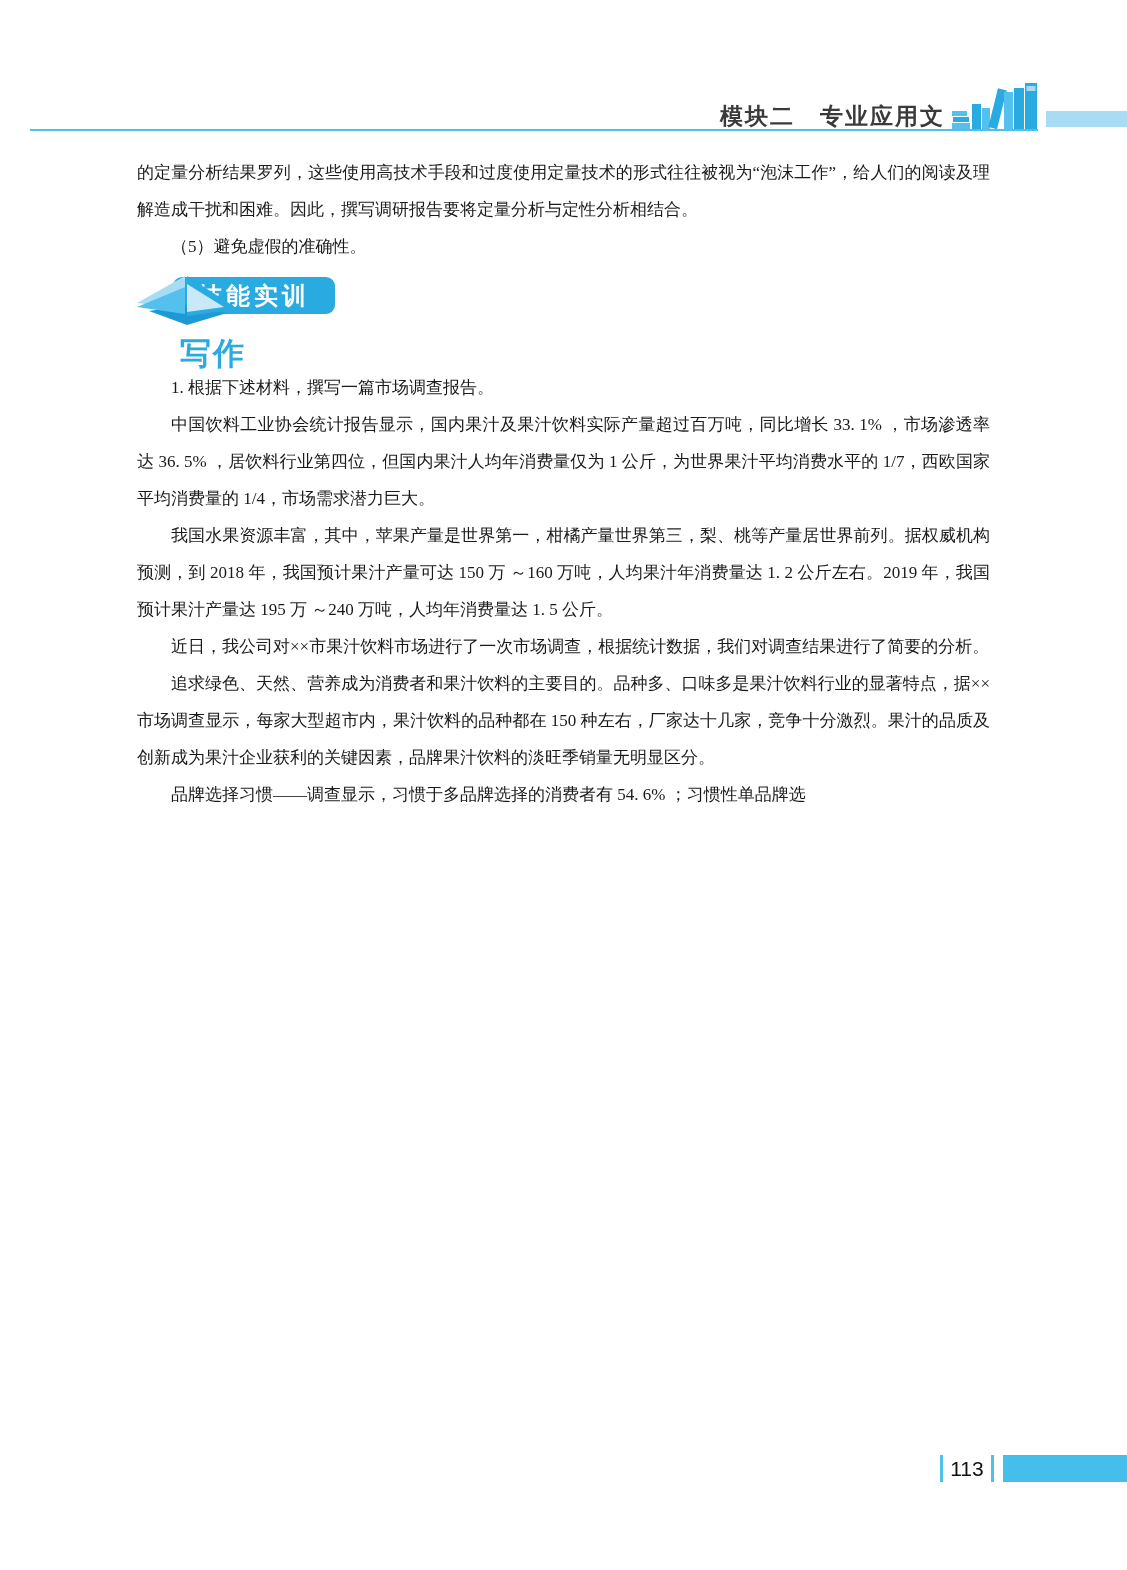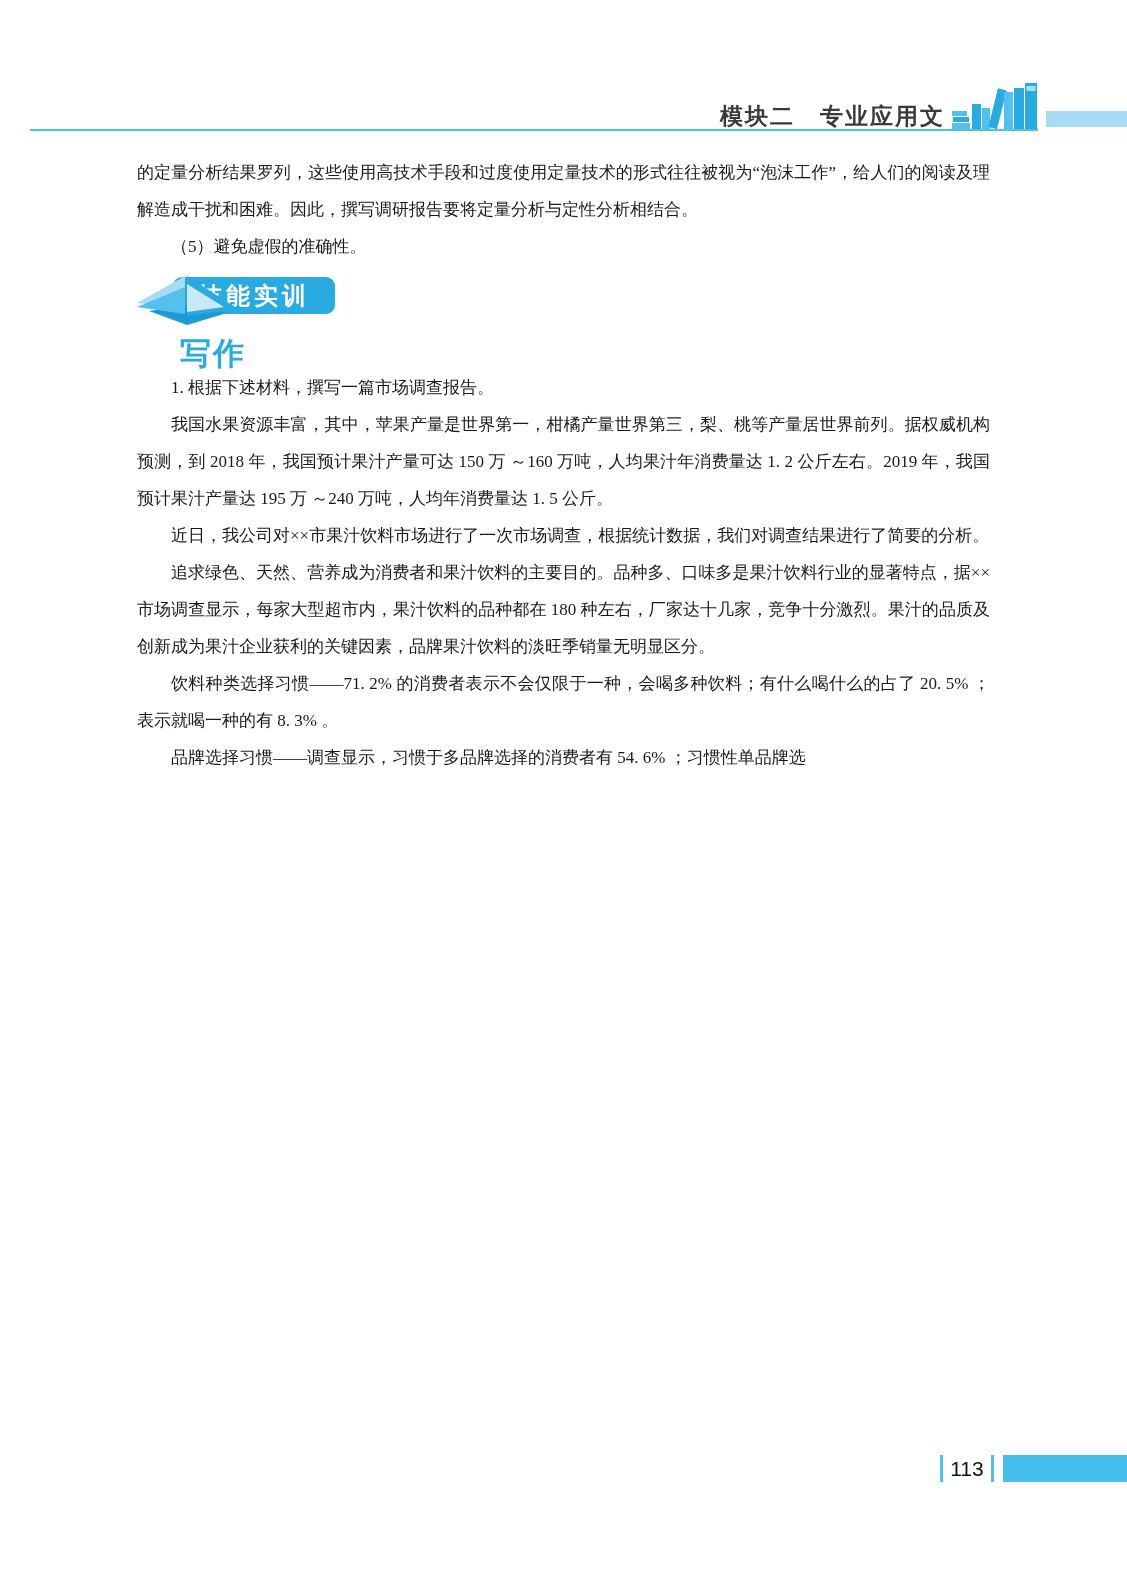--- a/index.html
+++ b/index.html
@@ -111,24 +111,24 @@
         <polygon points="2,36 50,16 50,43" fill="#53C0ED"></polygon>
         <polygon points="103,38 52,5 52,45" fill="#29ABE2"></polygon>
         <polygon points="89,36 52,13 52,41" fill="#C9E8F8"></polygon>
       </svg>
     </div>
 
     <h3 class="subheading">写作</h3>
 
     <div class="materials">
       <p class="body-p">1. 根据下述材料，撰写一篇市场调查报告。</p>
+      <p class="body-p">中国饮料工业协会统计报告显示，国内果汁及果汁饮料实际产量超过百万吨，同比增长 33. 1% ，市场渗透率达 36. 5% ，居饮料行业第四位，但国内果汁人均年消费量仅为 1 公斤，为世界果汁平均消费水平的 1/7，西欧国家平均消费量的 1/4，市场需求潜力巨大。</p>
       <p class="body-p">我国水果资源丰富，其中，苹果产量是世界第一，柑橘产量世界第三，梨、桃等产量居世界前列。据权威机构预测，到 2018 年，我国预计果汁产量可达 150 万 ～160 万吨，人均果汁年消费量达 1. 2 公斤左右。2019 年，我国预计果汁产量达 195 万 ～240 万吨，人均年消费量达 1. 5 公斤。</p>
       <p class="body-p">近日，我公司对××市果汁饮料市场进行了一次市场调查，根据统计数据，我们对调查结果进行了简要的分析。</p>
-      <p class="body-p">追求绿色、天然、营养成为消费者和果汁饮料的主要目的。品种多、口味多是果汁饮料行业的显著特点，据××市场调查显示，每家大型超市内，果汁饮料的品种都在 180 种左右，厂家达十几家，竞争十分激烈。果汁的品质及创新成为果汁企业获利的关键因素，品牌果汁饮料的淡旺季销量无明显区分。</p>
-      <p class="body-p">饮料种类选择习惯——71. 2% 的消费者表示不会仅限于一种，会喝多种饮料；有什么喝什么的占了 20. 5% ；表示就喝一种的有 8. 3% 。</p>
+      <p class="body-p">追求绿色、天然、营养成为消费者和果汁饮料的主要目的。品种多、口味多是果汁饮料行业的显著特点，据××市场调查显示，每家大型超市内，果汁饮料的品种都在 150 种左右，厂家达十几家，竞争十分激烈。果汁的品质及创新成为果汁企业获利的关键因素，品牌果汁饮料的淡旺季销量无明显区分。</p>
       <p class="body-p">品牌选择习惯——调查显示，习惯于多品牌选择的消费者有 54. 6% ；习惯性单品牌选</p>
     </div>
 
   </main>
 
   <div class="footer-bar left"></div>
   <div class="page-number">113</div>
   <div class="footer-bar right"></div>
   <div class="footer-accent"></div>
 

